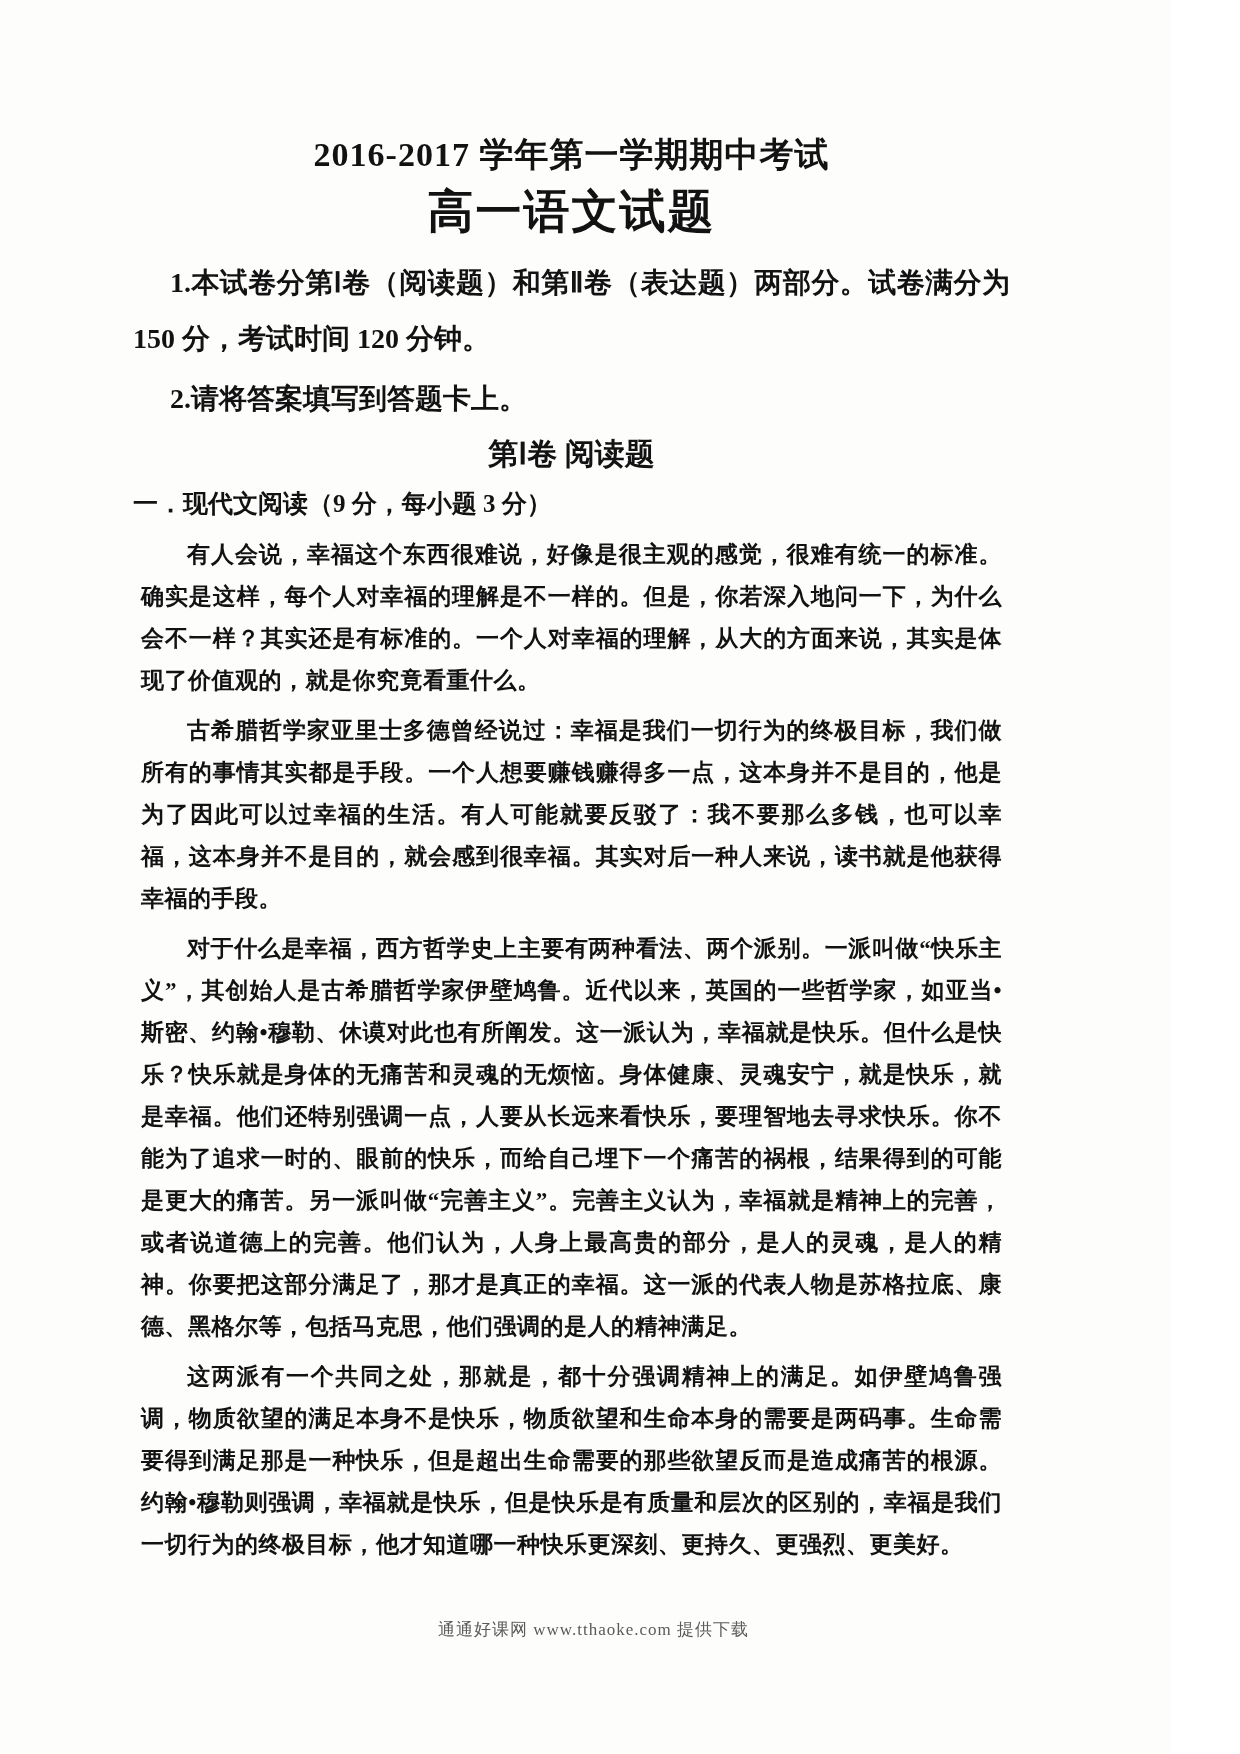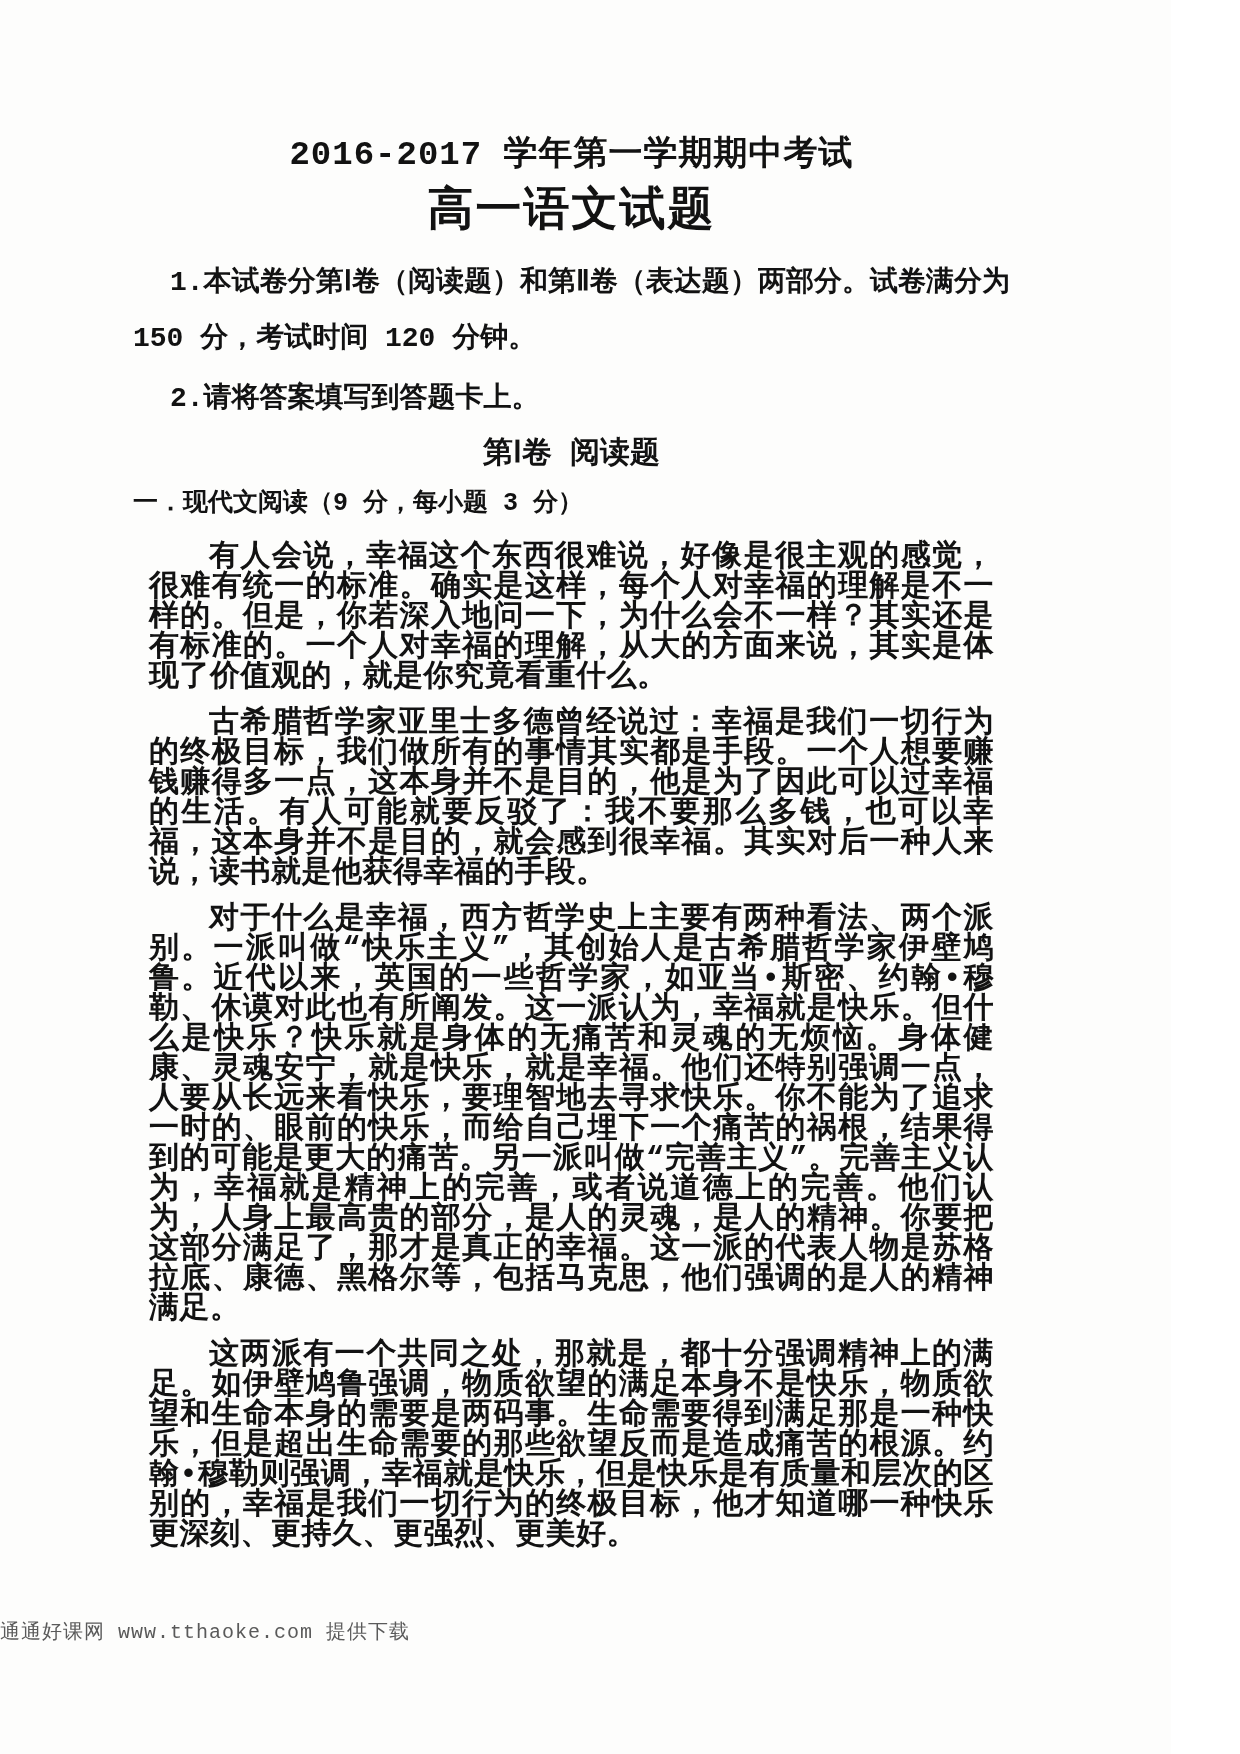--- a/index.html
+++ b/index.html
@@ -6,21 +6,21 @@
     margin: 0;
     padding: 0;
     background: #ffffff;
   }
   .page {
     position: relative;
     width: 1171px;
     height: 1754px;
     background: #fdfdfc;
     overflow: hidden;
-    font-family: Liberation Mono, monospace;
+    font-family: Liberation Serif, serif;
     color: #121212;
   }
   .content {
     margin-left: 133px;
     width: 877px;
     padding-top: 133px;
   }
   .session-title {
     text-align: center;
     font-size: 34px;
@@ -63,35 +63,35 @@
   .reading-instruction {
     font-size: 26px;
     font-weight: 700;
     line-height: 1.7;
     text-indent: 57px;
   }
   .passage {
     margin-top: 2px;
   }
   .passage p {
-    margin: 16px;
-    font-size: 30px;
+    margin: 8px;
+    font-size: 23px;
     font-weight: 700;
-    line-height: 30px;
+    line-height: 42px;
     text-align: justify;
     text-indent: 2em;
     letter-spacing: 0.5px;
   }
   .footer {
     position: absolute;
     top: 1618px;
-    left: 0;
+    left: 8px;
     width: 100%;
-    text-align: left;
-    font-size: 20px;
+    text-align: center;
+    font-size: 17px;
     color: #5a5a5a;
     font-weight: 400;
     letter-spacing: 1px;
   }
 </style>
 </head>
 <body>
 
 <div class="page">
   <div class="content">

